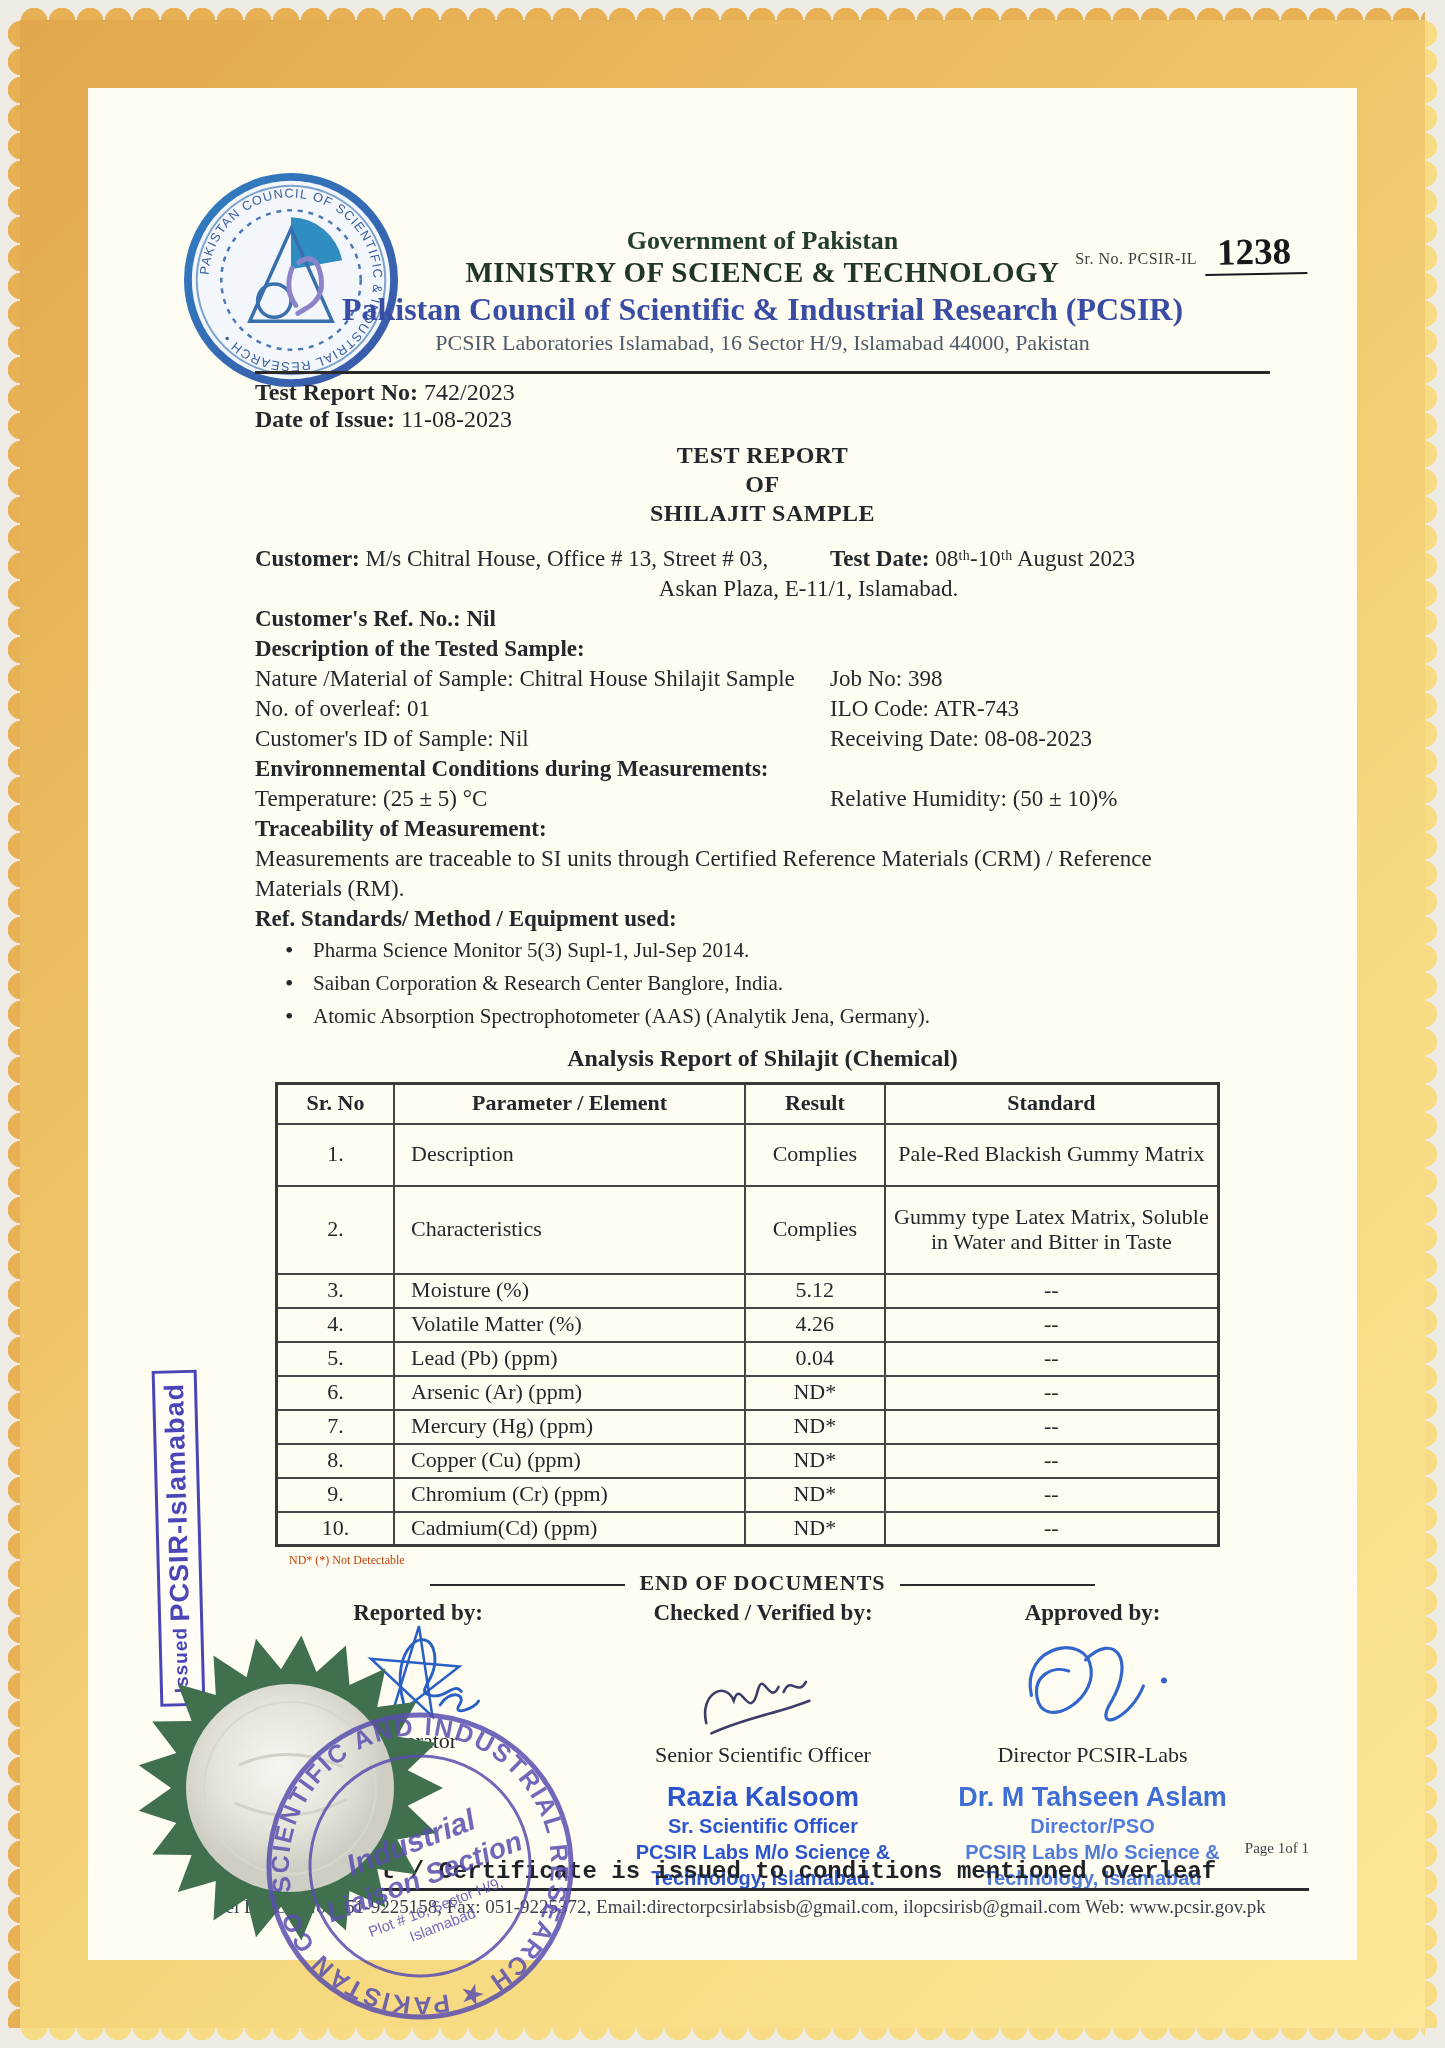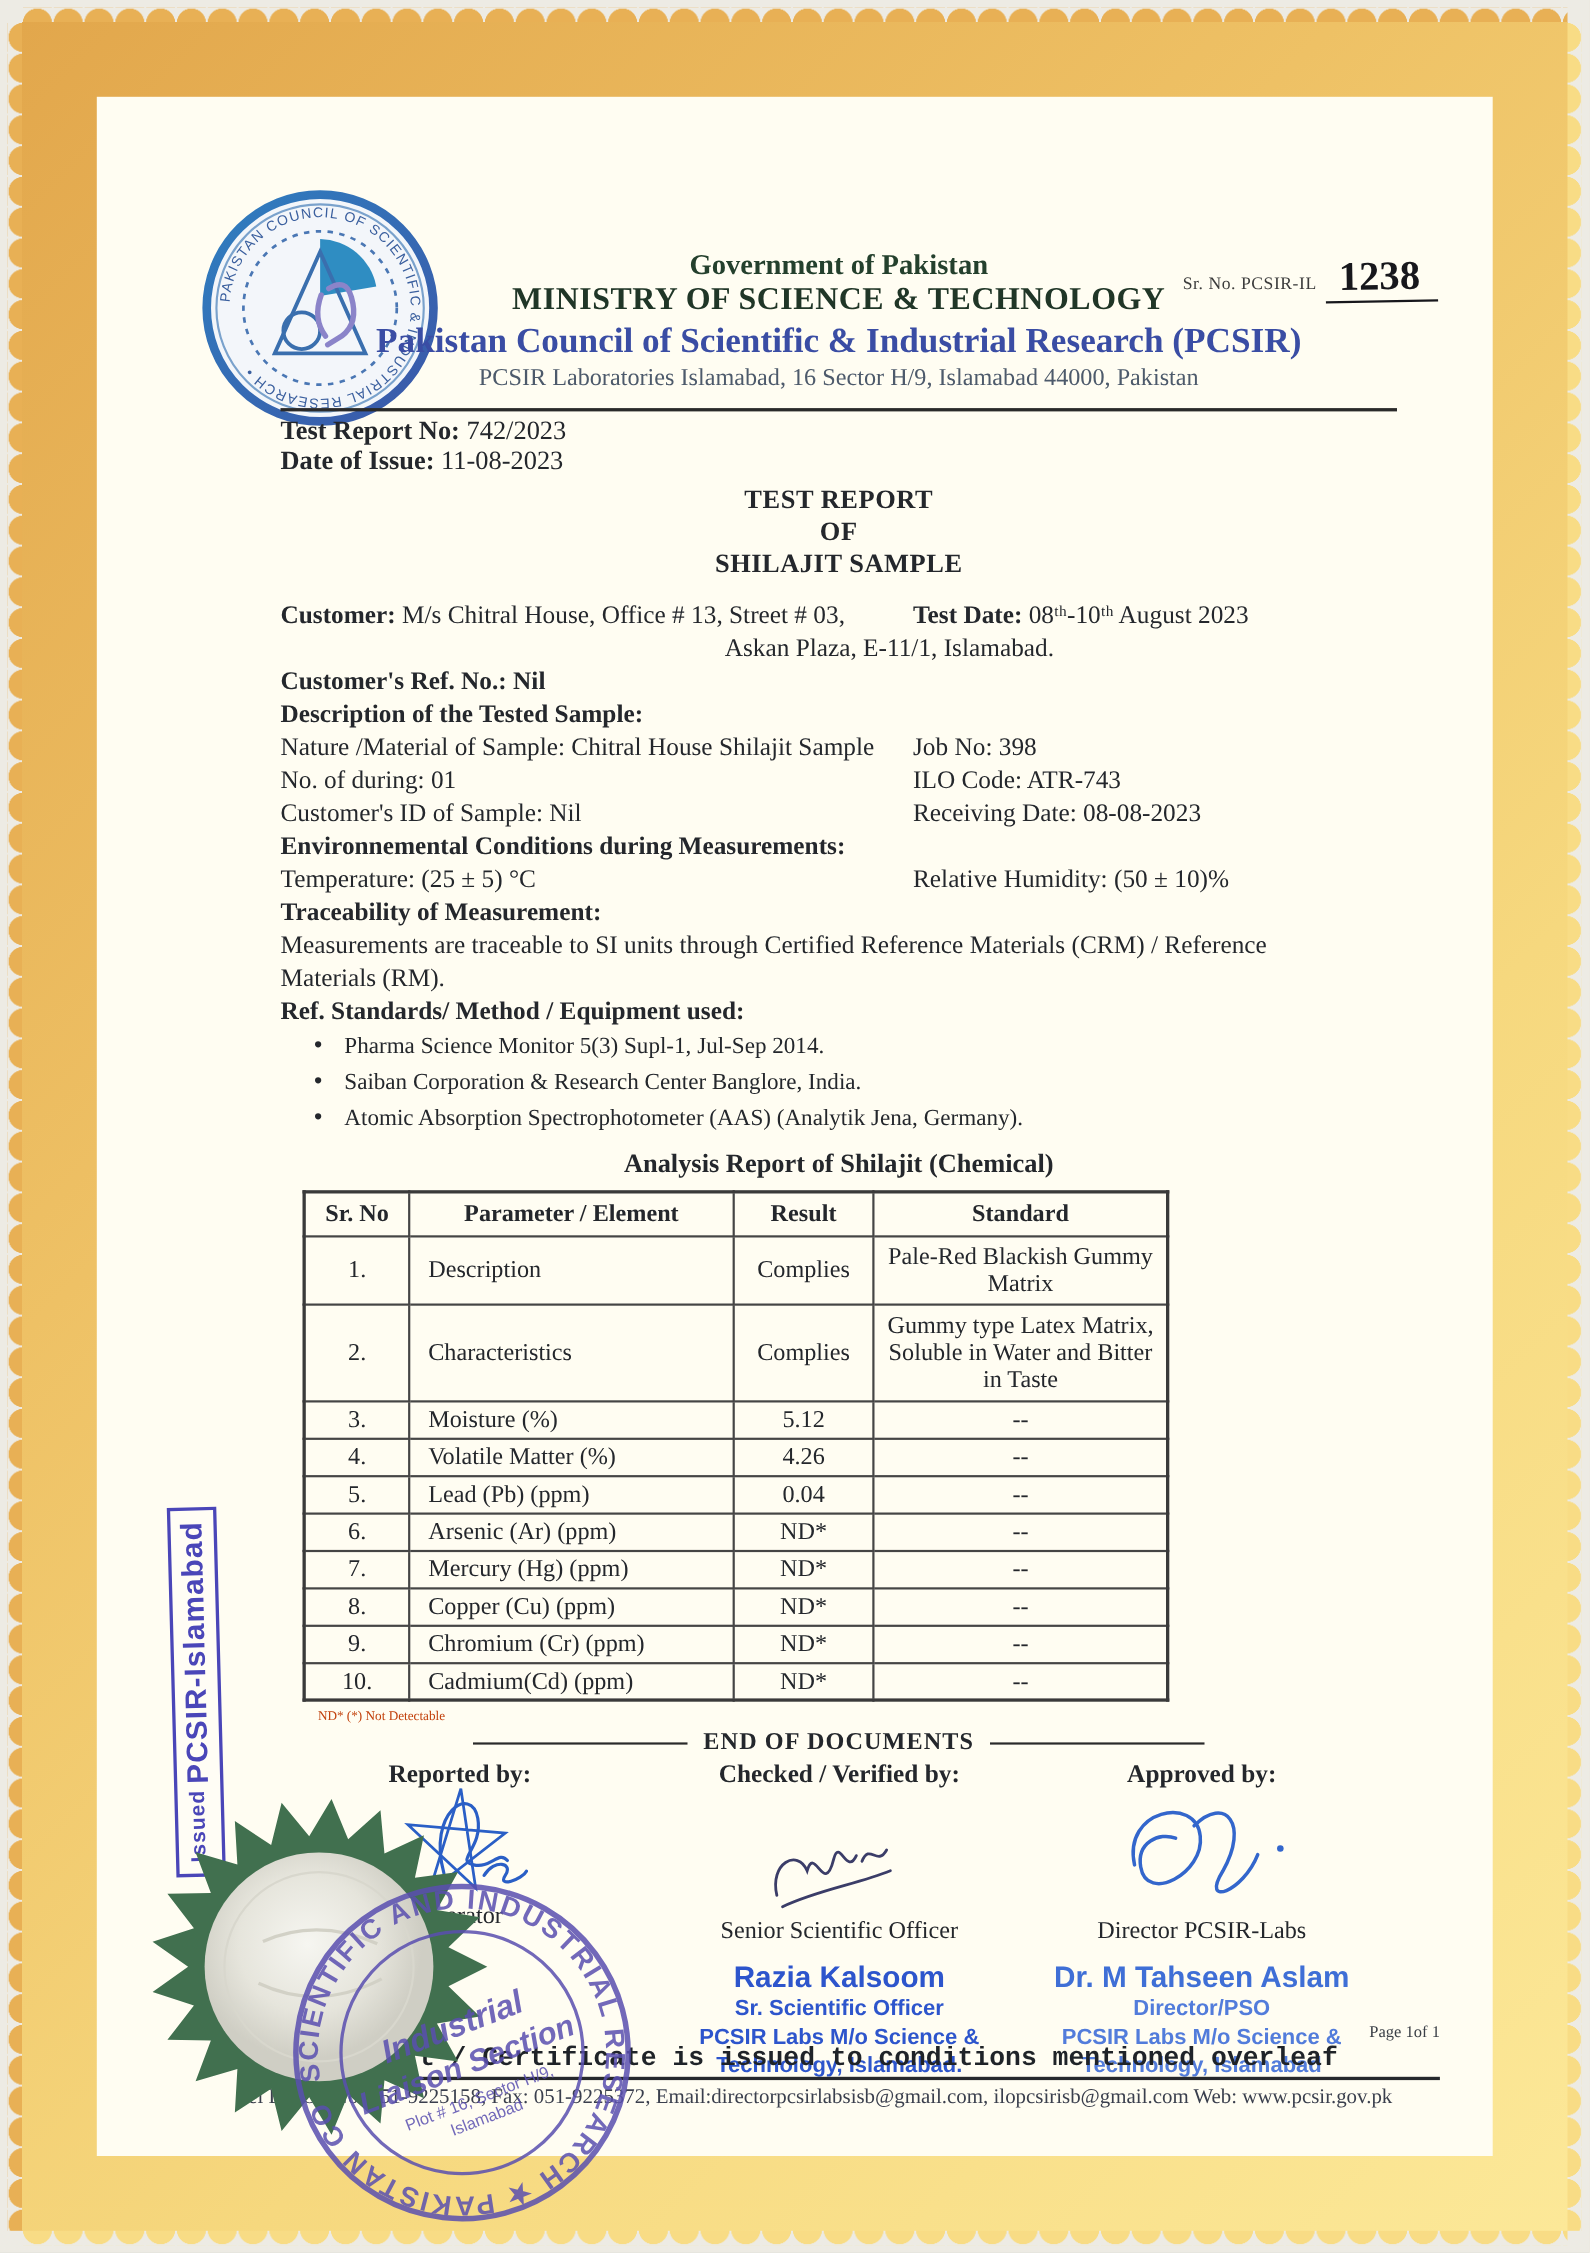--- a/index.html
+++ b/index.html
@@ -50,21 +50,21 @@
   .ln { font-size:23px; line-height:30px; }
   .two-col { display:flex; }
   .col-l { width:575px; }
   .col-r { flex:1; }
   .indent { padding-left:92px;text-align:center; }
   .bullets { list-style:none; }
   .bullets li { font-size:21px; line-height:33px; padding-left:58px; position:relative; }
   .bullets li::before { content:"•"; position:absolute; left:30px; font-size:24px; }
 
   .tbl-title { text-align:center; font-size:24px; font-weight:bold; margin-top:12px; }
-  table.analysis { border-collapse:collapse; margin:10px 0 0 20px; width:788px;
+  table.analysis { border-collapse:collapse; margin:10px 0 0 20px; width:945px;
     border:3px solid #3a3a3a; font-size:22px; }
   table.analysis th, table.analysis td { border:2px solid #454545; padding:1px 6px; text-align:center; line-height:1.12; }
   table.analysis th { font-weight:bold; height:40px; }
   table.analysis td.c-param { text-align:left; padding-left:16px; }
   table.analysis tbody tr:nth-child(1) { height:62px; }
   table.analysis tbody tr:nth-child(2) { height:88px; }
   table.analysis tbody tr { height:34px; }
   table.analysis col.w-sr { width:118px; } table.analysis col.w-param { width:352px; }
   table.analysis col.w-res { width:140px; } table.analysis col.w-std { width:335px; }
   .footnote { font-size:12px; margin:6px 0 0 34px; color:#c2410c; }
@@ -167,21 +167,21 @@
       </div>
       <div class="ln indent">Askan Plaza, E-11/1, Islamabad.</div>
       <div class="ln bold"><span>Customer's Ref. No.:</span> <span>Nil</span></div>
 
       <div class="ln bold">Description of the Tested Sample:</div>
       <div class="two-col ln">
         <div class="col-l"><span>Nature /Material of Sample:</span> <span>Chitral House Shilajit Sample</span></div>
         <div class="col-r"><span>Job No:</span> <span>398</span></div>
       </div>
       <div class="two-col ln">
-        <div class="col-l"><span>No. of during:</span> <span>01</span></div>
+        <div class="col-l"><span>No. of overleaf:</span> <span>01</span></div>
         <div class="col-r"><span>ILO Code:</span> <span>ATR-743</span></div>
       </div>
       <div class="two-col ln">
         <div class="col-l"><span>Customer's ID of Sample:</span> <span>Nil</span></div>
         <div class="col-r"><span>Receiving Date:</span> <span>08-08-2023</span></div>
       </div>
 
       <div class="ln bold">Environnemental Conditions during Measurements:</div>
       <div class="two-col ln">
         <div class="col-l">Temperature: (25 ± 5) °C</div>

